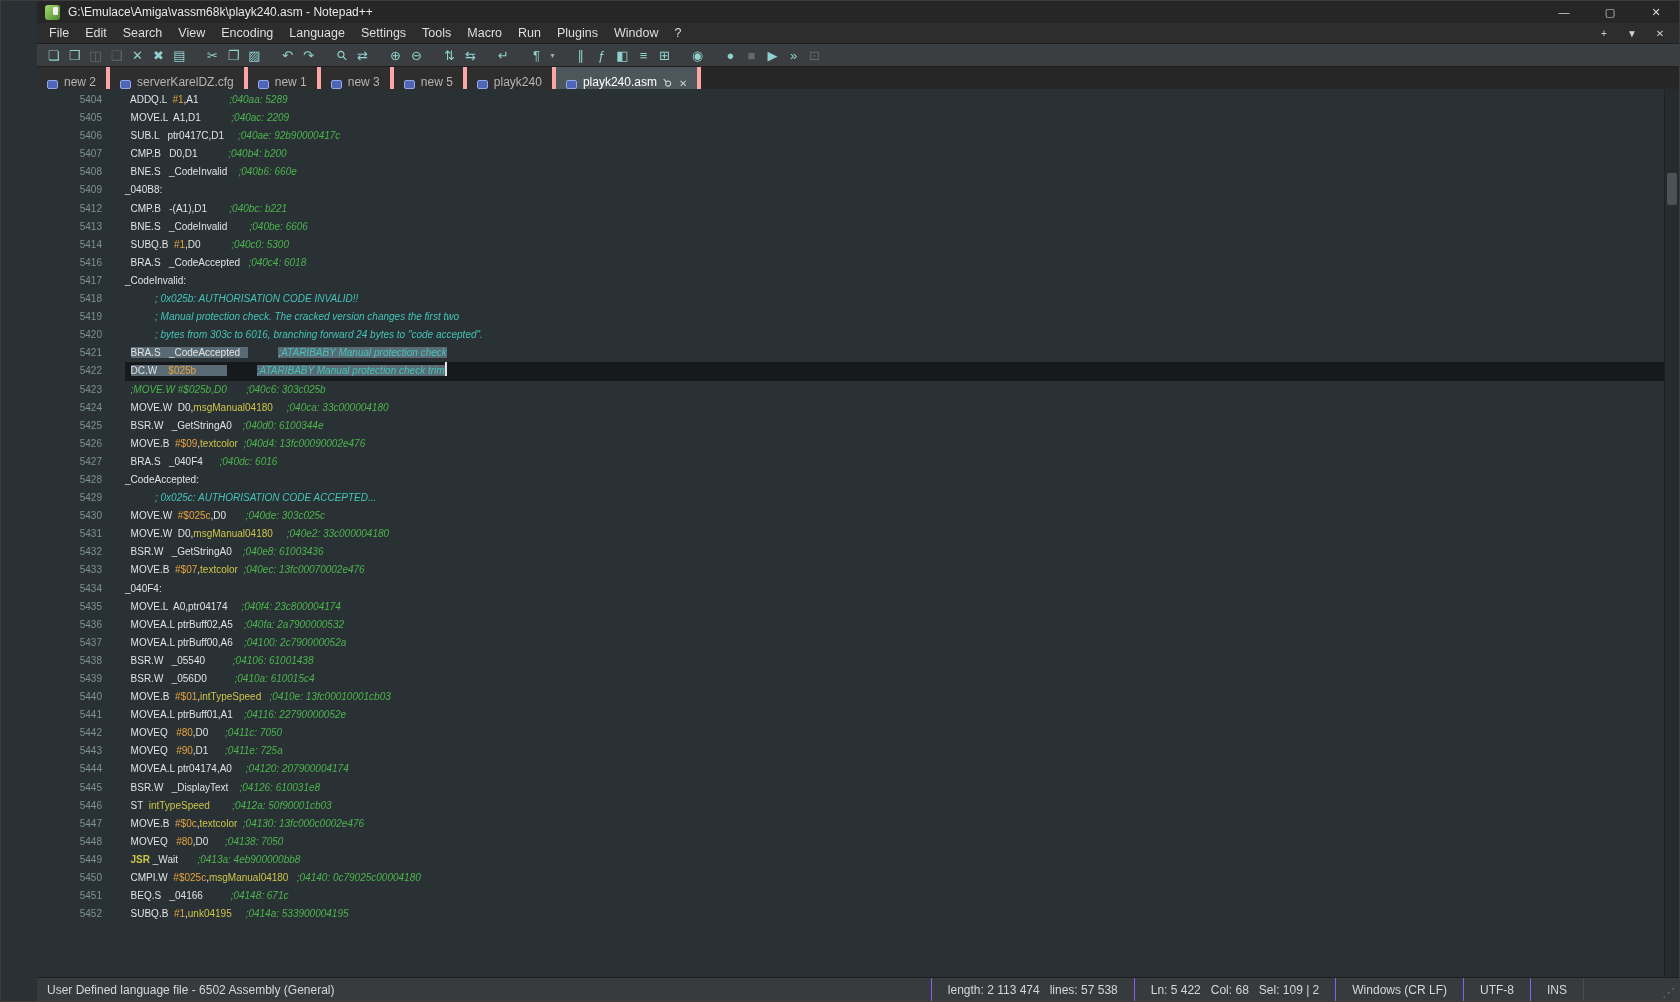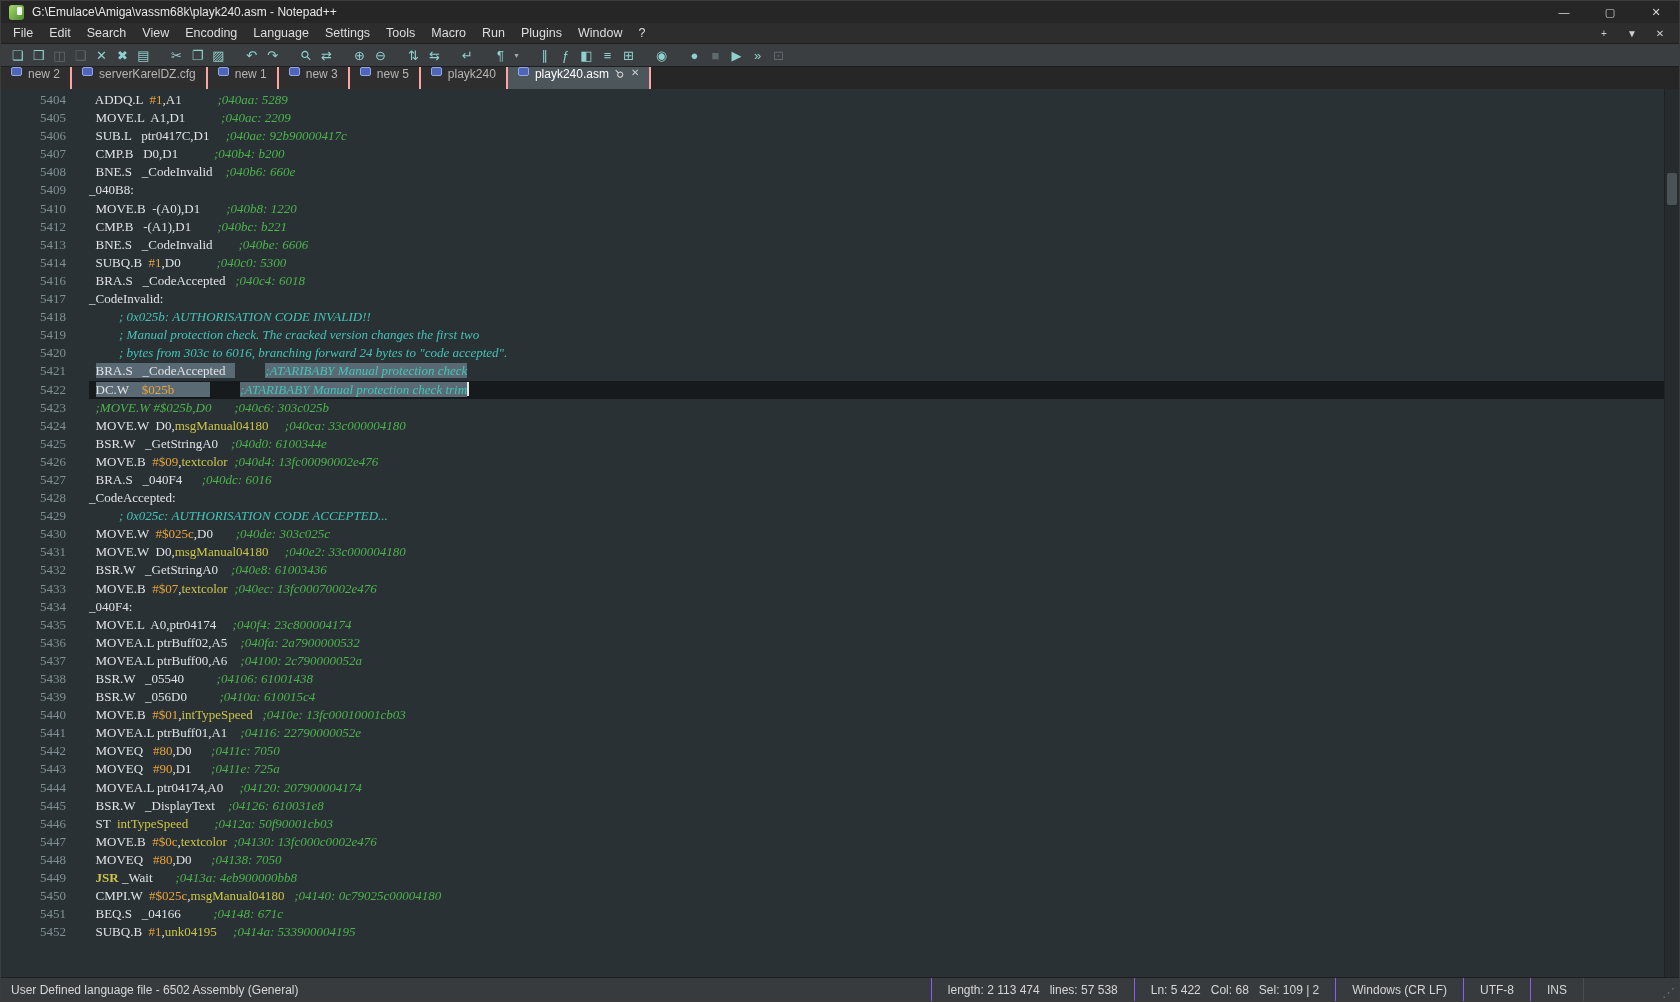--- a/index.html
+++ b/index.html
@@ -1,19 +1,19 @@
 <!DOCTYPE html>
 <html style="--editor-bg: #293134; --editor-fg: #e0e2e4; --line-number-fg: #7f9194; --current-line-bg: #161a1c; --selection-bg: #5a6a74; --comment-green: #4db34d; --comment-teal: #44c3b8; --immediate-orange: #e8a33d; --symbol-yellow: #cdc54a; --chrome-bg: #2d2d2d; --toolbar-bg: #3b3e40; --toolbar-icon: #8fd1ce; --active-tab-bg: #4d565a; --statusbar-bg: #383b3d;"><head>
 <meta charset="utf-8">
 <style>
   * { margin:0; padding:0; box-sizing:border-box; }
   html,body { width:1680px; height:1002px; overflow:hidden; background:#111; }
   body { font-family:"Liberation Sans","DejaVu Sans",sans-serif; font-size:12px; color:#d8d8d8; }
 
-  .window { width:1680px; height:1002px; display:flex; flex-direction:column; background:var(--editor-bg,#293134); border:1px solid #3c3c3c; }
+  .window { width:1680px; height:1002px; display:flex; flex-direction:column; background:var(--editor-bg,#293134); border:1px solid #3c3c3c;padding-left:36px; }
 
   
   .titlebar { height:22px; flex:0 0 auto; background:#262626; display:flex; align-items:center; padding-left:8px; gap:8px; }
   .app-icon { width:15px; height:15px; border-radius:3px; background:linear-gradient(135deg,#a5d96c,#4e8c2f); position:relative; flex:0 0 auto; }
   .app-icon::after { content:""; position:absolute; right:2px; top:2px; width:5px; height:8px; background:#f2f2f2; border-radius:1px; }
   .title-text { font-size:12px; color:#e8e8e8; white-space:nowrap; }
   .win-controls { margin-left:auto; display:flex; height:100%; }
   .win-btn { width:46px; display:flex; align-items:center; justify-content:center; color:#d8d8d8; font-size:11px; }
 
   
@@ -25,29 +25,29 @@
 
   
   .toolbar { height:24px; flex:0 0 auto; background:var(--toolbar-bg,#3b3e40); border-top:1px solid #1f1f1f; border-bottom:1px solid #1f1f1f; display:flex; align-items:center; padding-left:6px; }
   .tb-group { display:flex; align-items:center; margin-right:12px; }
   .tb-btn { width:21px; height:20px; display:flex; align-items:center; justify-content:center; color:var(--toolbar-icon,#8fd1ce); font-size:13px; }
   .tb-btn.dim { color:#5f6b6d; }
   .tb-btn.small { width:11px; font-size:8px; color:#a8a8a8; }
 
   
   .tabbar { height:22px; flex:0 0 auto; background:#262626; display:flex; align-items:stretch; }
-  .tab { display:flex; align-items:flex-start; gap:6px; padding:0 10px; border-right:2px solid #fca5a5; color:#b5b5b5; font-size:12px; background:#2e2e2e; white-space:nowrap; }
+  .tab { display:flex; align-items:flex-end; gap:6px; padding:0 10px; border-right:4px solid #fca5a5; color:#b5b5b5; font-size:12px; background:#2e2e2e; white-space:nowrap; }
   .tab.active { background:var(--active-tab-bg,#4d565a); color:#ffffff; }
   .doc-icon { width:11px; height:9px; background:#4f66b8; border:1px solid #94a7e8; border-radius:2px; flex:0 0 auto; }
   .pin-icon { display:inline-block; transform:rotate(135deg); color:#d8d8d8; font-size:11px; }
   .tab-close { color:#cfcfcf; font-size:10px; margin-left:2px; }
 
   
   .editor { flex:1 1 auto; display:flex; background:var(--editor-bg,#293134); overflow:hidden; position:relative; }
-  .code-area { flex:1 1 auto; font-family:Liberation Serif, serif; font-size:13px; line-height:18.1px; padding-top:2px; overflow:hidden; }
+  .code-area { flex:1 1 auto; font-family:Liberation Sans, sans-serif; font-size:10px; line-height:18.1px; padding-top:2px; overflow:hidden; }
   .code-line { display:flex; height:18.1px; white-space:pre; }
   .gutter { flex:0 0 72px; text-align:right; padding-right:7px; color:var(--line-number-fg,#7f9194); }
   .fold { flex:0 0 16px; }
   .text { flex:1 1 auto; color:var(--editor-fg,#e0e2e4); }
   .code-line.current .text { background:var(--current-line-bg,#161a1c); }
   .sel { background:var(--selection-bg,#5a6a74); }
   .c-g { color:var(--comment-green,#4db34d); font-style:italic; }
   .c-t { color:var(--comment-teal,#44c3b8); font-style:italic;margin-left:30px; }
   .c-o { color:var(--immediate-orange,#e8a33d); }
   .c-y { color:var(--symbol-yellow,#cdc54a); }
@@ -194,21 +194,20 @@
     </div>
 
   <div class="editor">
     <div class="code-area">
         <div class="code-line"><span class="gutter">5404</span><span class="fold"></span><span class="text"><span>  ADDQ.L  </span><span class="c-o">#1</span><span>,A1</span><span>           </span><span class="c-g">;040aa: 5289</span></span></div>
         <div class="code-line"><span class="gutter">5405</span><span class="fold"></span><span class="text"><span>  MOVE.L  A1,D1           </span><span class="c-g">;040ac: 2209</span></span></div>
         <div class="code-line"><span class="gutter">5406</span><span class="fold"></span><span class="text"><span>  SUB.L   ptr0417C,D1     </span><span class="c-g">;040ae: 92b90000417c</span></span></div>
         <div class="code-line"><span class="gutter">5407</span><span class="fold"></span><span class="text"><span>  CMP.B   D0,D1           </span><span class="c-g">;040b4: b200</span></span></div>
         <div class="code-line"><span class="gutter">5408</span><span class="fold"></span><span class="text"><span>  BNE.S   _CodeInvalid    </span><span class="c-g">;040b6: 660e</span></span></div>
         <div class="code-line"><span class="gutter">5409</span><span class="fold"></span><span class="text"><span>_040B8:</span></span></div>
-        <div class="code-line"><span class="gutter">5410</span><span class="fold"></span><span class="text"><span>  MOVE.B  -(A0),D1        </span><span class="c-g">;040b8: 1220</span></span></div>
         <div class="code-line"><span class="gutter">5412</span><span class="fold"></span><span class="text"><span>  CMP.B   -(A1),D1        </span><span class="c-g">;040bc: b221</span></span></div>
         <div class="code-line"><span class="gutter">5413</span><span class="fold"></span><span class="text"><span>  BNE.S   _CodeInvalid        </span><span class="c-g">;040be: 6606</span></span></div>
         <div class="code-line"><span class="gutter">5414</span><span class="fold"></span><span class="text"><span>  SUBQ.B  </span><span class="c-o">#1</span><span>,D0</span><span>           </span><span class="c-g">;040c0: 5300</span></span></div>
         <div class="code-line"><span class="gutter">5416</span><span class="fold"></span><span class="text"><span>  BRA.S   _CodeAccepted   </span><span class="c-g">;040c4: 6018</span></span></div>
         <div class="code-line"><span class="gutter">5417</span><span class="fold"></span><span class="text"><span>_CodeInvalid:</span></span></div>
         <div class="code-line"><span class="gutter">5418</span><span class="fold"></span><span class="text"><span class="c-t">; 0x025b: AUTHORISATION CODE INVALID!!</span></span></div>
         <div class="code-line"><span class="gutter">5419</span><span class="fold"></span><span class="text"><span class="c-t">; Manual protection check. The cracked version changes the first two</span></span></div>
         <div class="code-line"><span class="gutter">5420</span><span class="fold"></span><span class="text"><span class="c-t">; bytes from 303c to 6016, branching forward 24 bytes to "code accepted".</span></span></div>
         <div class="code-line"><span class="gutter">5421</span><span class="fold"></span><span class="text"><span>  </span><span class="sel">BRA.S   _CodeAccepted   </span><span class="c-t sel">;ATARIBABY Manual protection check</span></span></div>
         <div class="code-line current"><span class="gutter">5422</span><span class="fold"></span><span class="text"><span>  </span><span class="sel">DC.W    </span><span class="c-o sel">$025b</span><span class="sel">           </span><span class="c-t sel">;ATARIBABY Manual protection check trim</span><span class="caret"></span></span></div>

